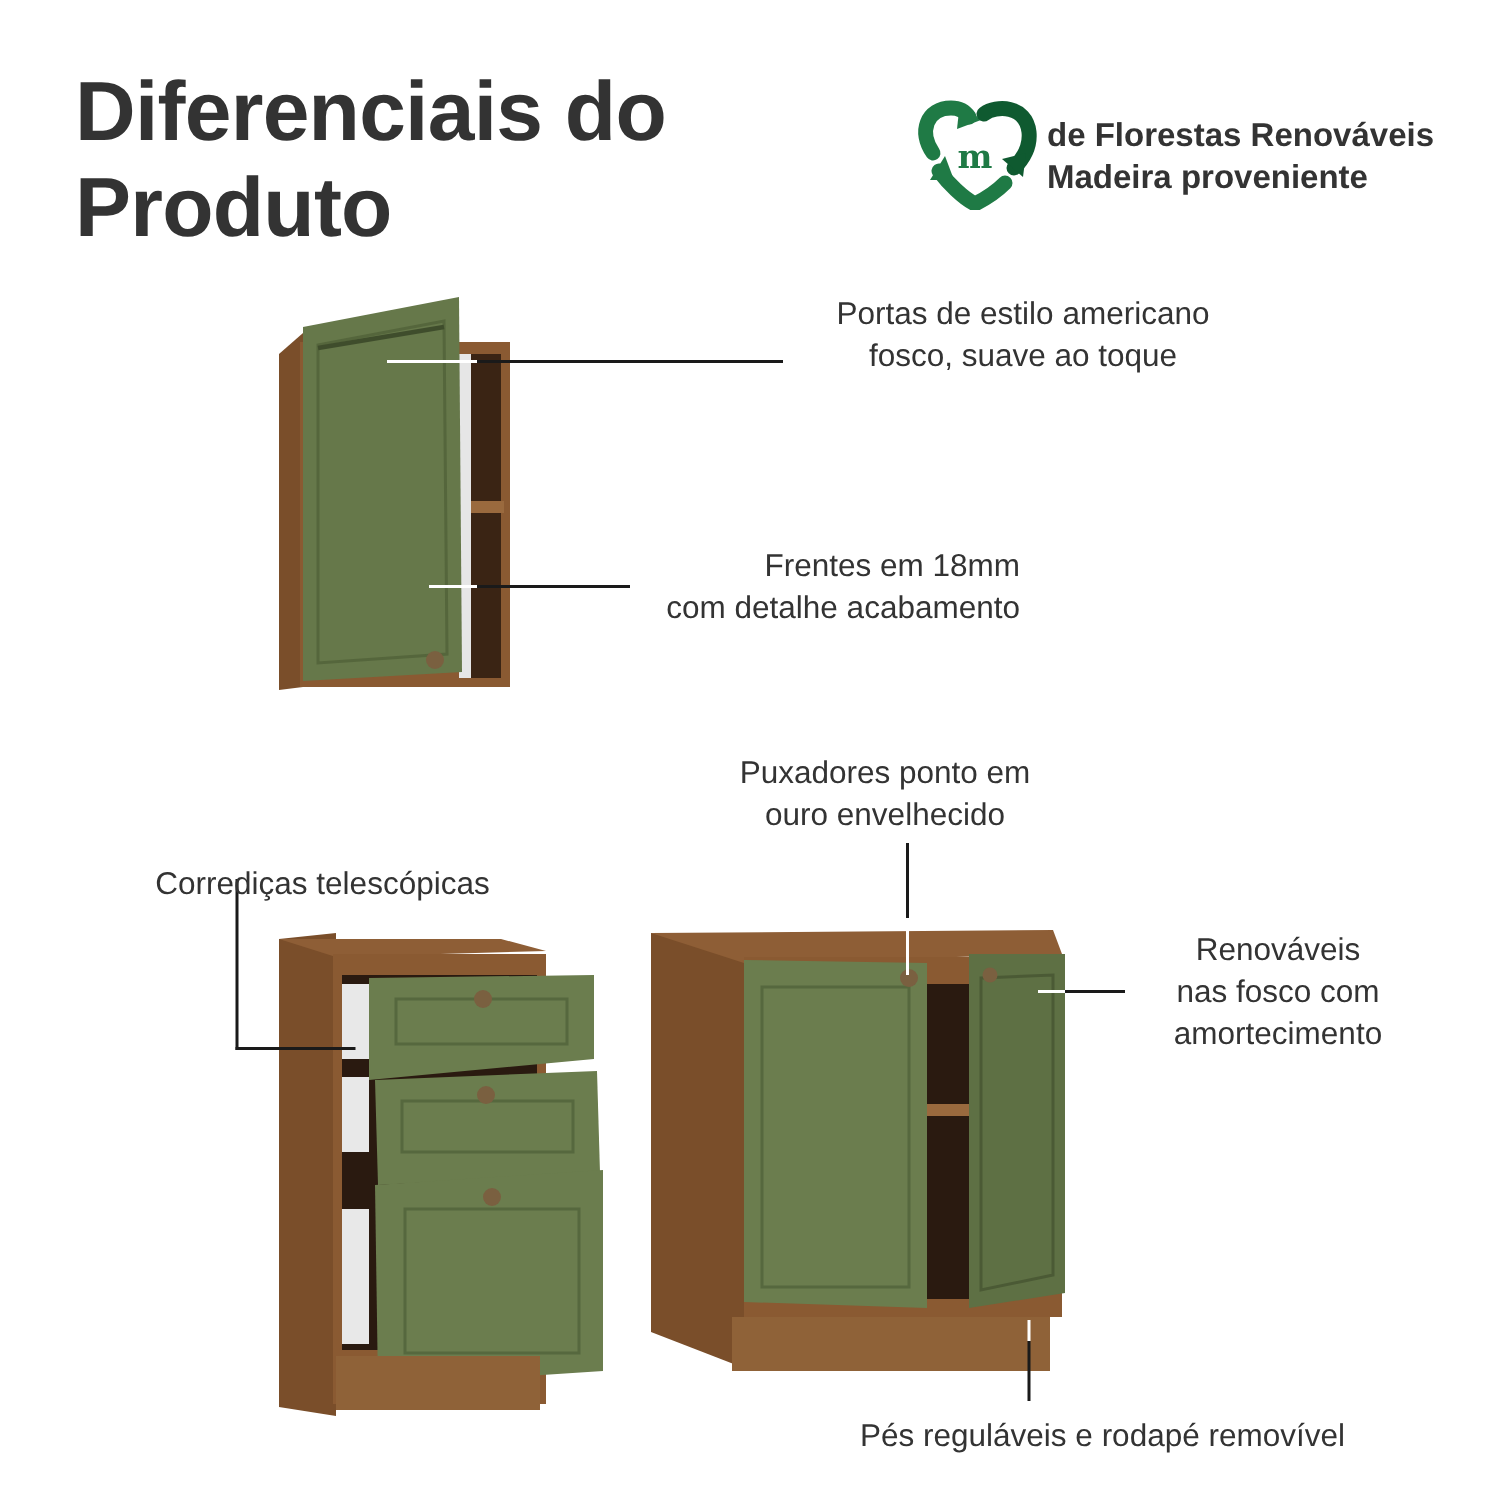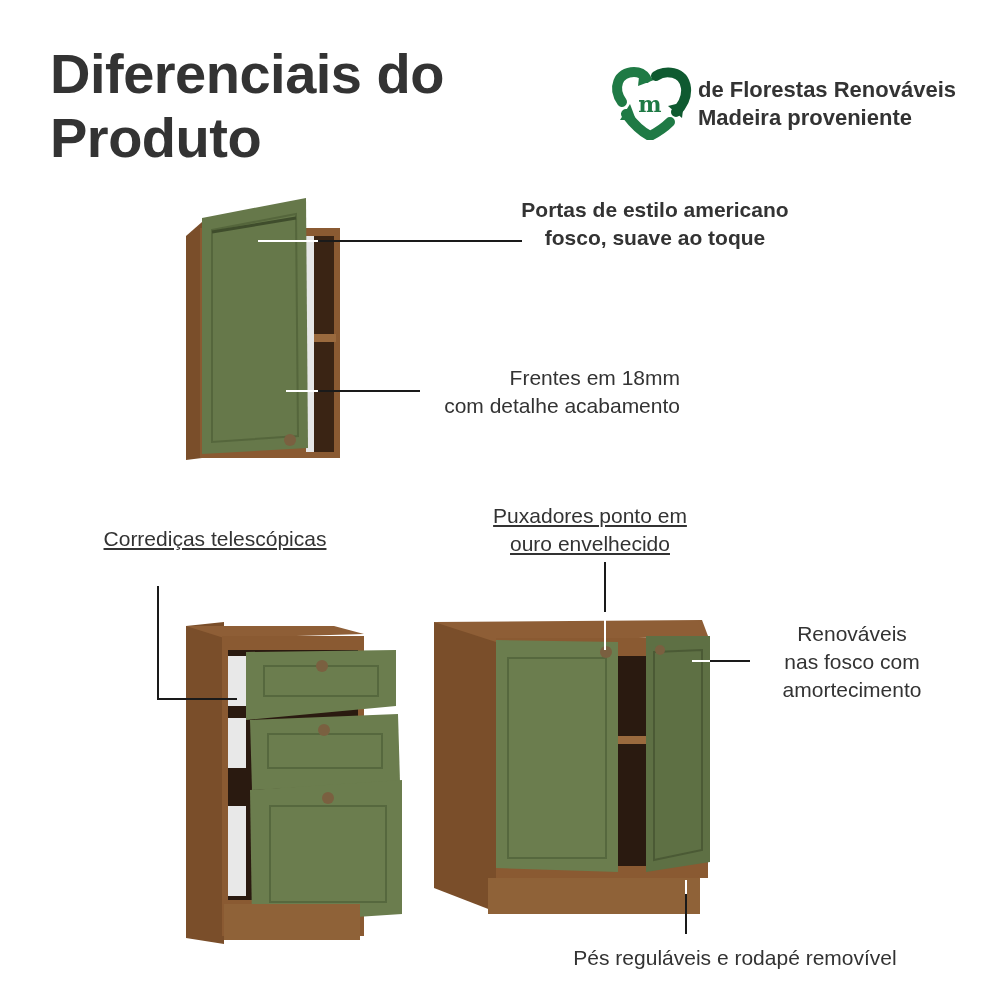--- a/index.html
+++ b/index.html
@@ -50,21 +50,21 @@
     <polygon points="28,34 112,18 114,240 28,246" fill="none" stroke="#55663c" stroke-width="2"></polygon>
     <line x1="28" y1="36" x2="112" y2="22" stroke="#3f4d2c" stroke-width="3"></line>
     <circle cx="106" cy="244" r="6" fill="#7a6040"></circle>
   </svg>
 </div>
 <div class="abs wline" style="left:258px;top:240px;width:60px;height:2px;"></div>
 <div class="abs line" style="left:318px;top:240px;width:204px;height:2px;"></div>
 <div class="abs wline" style="left:286px;top:390px;width:32px;height:2px;"></div>
 <div class="abs line" style="left:318px;top:390px;width:102px;height:2px;"></div>
 
-<div class="abs label" style="left:500px;top:196px;width:310px;font-weight:bold;">
+<div class="abs label" style="left:527px;top:196px;width:310px;">
   <div>Portas de estilo americano</div>
   <div>fosco, suave ao toque</div>
 </div>
 <div class="abs label" style="left:420px;top:364px;width:260px;text-align:right;">
   <div>Frentes em 18mm</div>
   <div>com detalhe acabamento</div>
 </div>
 
 <div class="abs" style="left:184px;top:622px;width:220px;height:326px;">
   <svg width="220" height="326" viewBox="0 0 220 326">
@@ -85,21 +85,21 @@
     <circle cx="140" cy="108" r="6" fill="#7a6040"></circle>
     <polygon points="66,168 218,158 218,292 68,302" fill="#6b7d4e"></polygon>
     <rect x="86" y="184" width="116" height="96" fill="none" stroke="#56683e" stroke-width="2"></rect>
     <circle cx="144" cy="176" r="6" fill="#7a6040"></circle>
 
     <rect x="40" y="282" width="136" height="36" fill="#8f6238"></rect>
   </svg>
 </div>
 <div class="abs line" style="left:157px;top:586px;width:2px;height:114px;"></div>
 <div class="abs line" style="left:157px;top:698px;width:80px;height:2px;"></div>
-<div class="abs label" style="left:80px;top:525px;width:270px;text-decoration:underline;">
+<div class="abs label" style="left:80px;top:576px;width:270px;">
   <div>Corrediças telescópicas</div>
 </div>
 
 <div class="abs" style="left:432px;top:616px;width:280px;height:302px;">
   <svg width="280" height="302" viewBox="0 0 280 302">
     <polygon points="2,6 64,10 64,296 2,272" fill="#7a4e2a"></polygon>
     <polygon points="2,6 270,4 276,20 64,26" fill="#8e5e36"></polygon>
     <rect x="64" y="22" width="212" height="240" fill="#8a5a32"></rect>
     <rect x="186" y="40" width="36" height="210" fill="#2a1a10"></rect>
     <rect x="186" y="120" width="36" height="8" fill="#9a6a3e"></rect>
@@ -109,21 +109,21 @@
     <rect x="76" y="42" width="98" height="200" fill="none" stroke="#56683e" stroke-width="2"></rect>
     <circle cx="174" cy="36" r="6" fill="#7a6040"></circle>
 
     <polygon points="214,20 278,20 278,246 214,256" fill="#5e7044"></polygon>
     <polygon points="222,36 270,34 270,234 222,244" fill="none" stroke="#4b5a35" stroke-width="2"></polygon>
     <circle cx="228" cy="34" r="5" fill="#7a6040"></circle>
   </svg>
 </div>
 <div class="abs line" style="left:604px;top:562px;width:2px;height:50px;"></div>
 <div class="abs wline" style="left:604px;top:612px;width:2px;height:38px;"></div>
-<div class="abs label" style="left:460px;top:502px;width:260px;text-decoration:underline;">
+<div class="abs label" style="left:460px;top:502px;width:260px;">
   <div>Puxadores ponto em</div>
   <div>ouro envelhecido</div>
 </div>
 
 <div class="abs wline" style="left:692px;top:660px;width:18px;height:2px;"></div>
 <div class="abs line" style="left:710px;top:660px;width:40px;height:2px;"></div>
 <div class="abs label" style="left:752px;top:620px;width:200px;">
   <div>Renováveis</div>
   <div>nas fosco com</div>
   <div>amortecimento</div>

